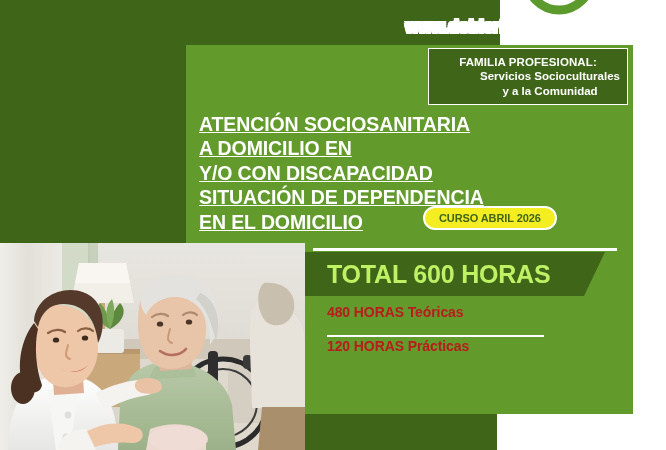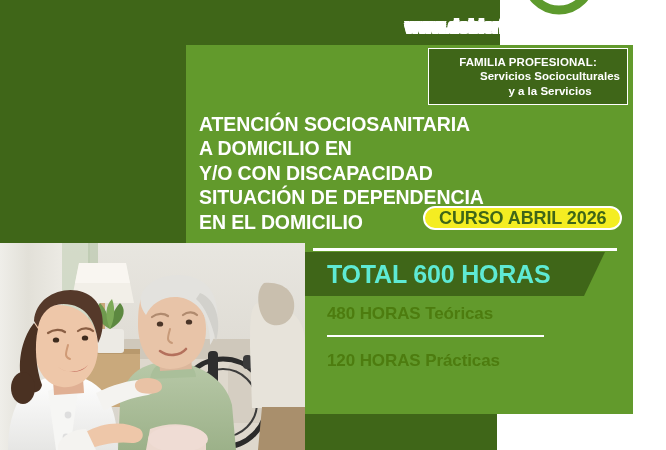--- a/index.html
+++ b/index.html
@@ -102,37 +102,37 @@
   .headline {
     position: absolute;
     left: 199px; top: 112px;
     color: #ffffff;
     font-size: 19.5px;
     font-weight: bold;
     line-height: 1.25;
     letter-spacing: -0.1px;
     white-space: nowrap;
   }
-  .headline div { display: block; }
+  .headline div { display: block; text-decoration: underline; }
 
   
   .curso-badge {
     position: absolute;
     left: 423px; top: 206px;
     height: 24px;
     padding: 0 14px;
     background: #f4ed22;
     border: 2.5px solid #ffffff;
     border-radius: 14px;
     box-sizing: border-box;
     display: flex;
     align-items: center;
     justify-content: center;
     color: #3f6618;
-    font-size: 18px;
+    font-size: 11px;
     font-weight: bold;
     letter-spacing: -0.1px;
     white-space: nowrap;
   }
 
   
   .photo {
     position: absolute;
     left: 0; top: 243px;
     width: 305px; height: 207px;
@@ -152,37 +152,37 @@
     position: absolute;
     left: 305px; top: 252px;
     width: 300px; height: 44px;
     background: #3f6618;
     clip-path: polygon(0 0, 100% 0, 93% 100%, 0 100%);
     display: flex;
     align-items: center;
   }
   .total-band span {
     margin-left: 22px;
-    color: #5eead4;
+    color: #bef264;
     font-size: 25px;
     font-weight: bold;
     letter-spacing: -0.2px;
     white-space: nowrap;
   }
   .hours-line {
     position: absolute;
     left: 327px;
-    color: #4d7c0f;
-    font-size: 17px;
+    color: #b91c1c;
+    font-size: 14px;
     font-weight: bold;
     letter-spacing: -0.1px;
     white-space: nowrap;
   }
   .hours-teoricas { top: 304px; }
-  .hours-practicas { top: 351px; }
+  .hours-practicas { top: 338px; }
   .hours-divider {
     position: absolute;
     left: 327px; top: 335px;
     width: 217px; height: 1.6px;
     background: #ffffff;
   }
 </style>
 </head>
 <body>
 
@@ -197,21 +197,21 @@
     <svg width="112" height="48" viewBox="0 0 112 48">
       <circle cx="56" cy="8" r="32" fill="none" stroke="#5d9a2d" stroke-width="9"></circle>
     </svg>
   </div>
 
   <div class="site-url">www.doblerformacion.com</div>
 
   <div class="familia-box">
     <div class="familia-title">FAMILIA PROFESIONAL:</div>
     <div class="familia-line">Servicios Socioculturales</div>
-    <div class="familia-line">y a la Servicios</div>
+    <div class="familia-line">y a la Comunidad</div>
   </div>
 
   <div class="headline">
     <div>ATENCIÓN SOCIOSANITARIA</div>
     <div>A DOMICILIO EN</div>
     <div>Y/O CON DISCAPACIDAD</div>
     <div>SITUACIÓN DE DEPENDENCIA</div>
     <div>EN EL DOMICILIO</div>
   </div>
 

